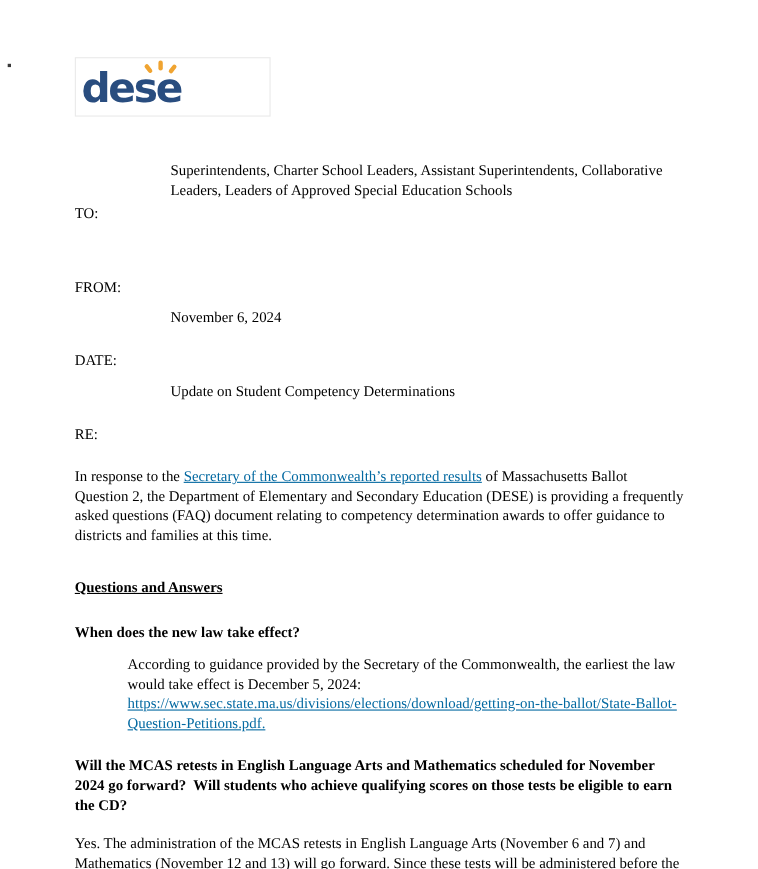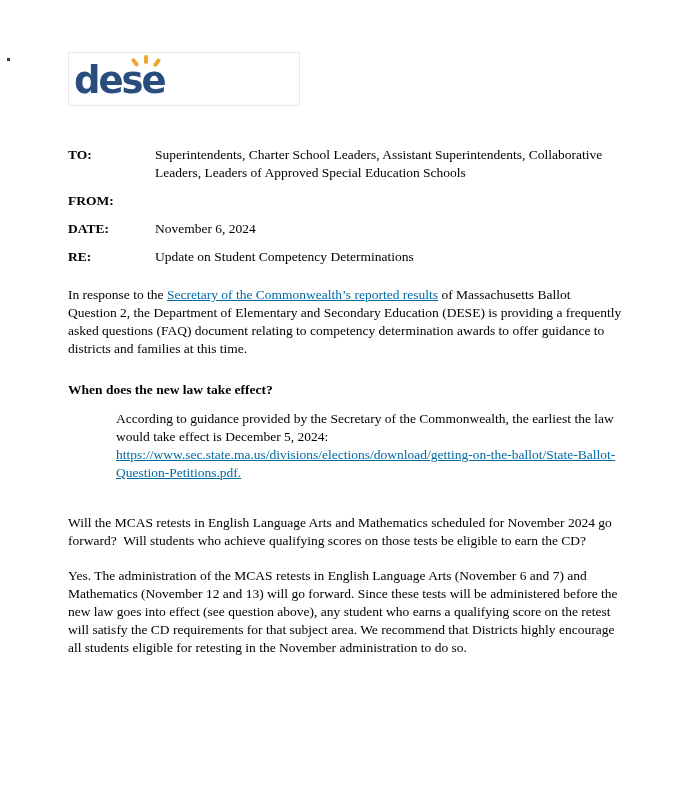--- a/index.html
+++ b/index.html
@@ -14,21 +14,21 @@
   }
   .speck {
     position: absolute;
     left: 7px; top: 58px;
     width: 3px; height: 3px;
     background: #3a3a3a;
   }
   
   .logo {
     margin: 52px 0 0 68px;
-    width: 232px;
+    width: 178px;
     height: 54px;
     box-sizing: border-box;
     border: 1px solid #e9e9e9;
     display: flex;
     padding: 3px 5px;
     background: #ffffff;
   }
   .wordmark-wrap {
     position: relative;
     flex: 0 0 auto;
@@ -67,38 +67,38 @@
   }
   
   .content {
     margin-left: 68px;
     width: 554px;
     font-size: 13.5px;
     line-height: 18px;
   }
   .memo { margin-top: 40px; }
   .mrow { display: flex; margin-bottom: 10px; }
-  .mlabel { flex: 0 0 87px; font-weight: bold; }
+  .mlabel { flex: 0 0 87px; font-weight: normal; margin-top: 39px; }
   .mvalue { flex: 1 1 auto; }
   p { margin: 0; }
   .intro { margin-top: 20px; }
   a.doclink {
     color: #0369a1;
     text-decoration: underline;
     cursor: pointer;
   }
   .qa-heading {
     margin: 29px 0 0 0;
     font-size: 13.5px;
     font-weight: bold;
     text-decoration: underline;
   }
   .q1 { margin-top: 23px; font-weight: bold; }
   .a1 { margin-top: 11px; overflow-wrap: break-word; margin-left: 48px; }
-  .q2 { margin-top: 32px; font-weight: normal; }
+  .q2 { margin-top: 20px; font-weight: bold; }
   .a2 { margin-top: 17px; }
 </style>
 </head>
 <body>
 
 <div class="page">
 
   <div class="speck"></div>
 
   <div class="logo">
@@ -127,20 +127,21 @@
         <div class="mvalue">November 6, 2024</div>
       </div>
       <div class="mrow">
         <div class="mlabel">RE:</div>
         <div class="mvalue">Update on Student Competency Determinations</div>
       </div>
     </div>
 
     <p class="intro"><span>In response to the </span><a class="doclink" href="#">Secretary of the Commonwealth’s reported results</a><span> of Massachusetts Ballot Question 2, the Department of Elementary and Secondary Education (DESE) is providing a frequently asked questions (FAQ) document relating to competency determination awards to offer guidance to districts and families at this time.</span></p>
 
+    <p class="qa-heading">Questions and Answers</p>
 
     <p class="q1">When does the new law take effect?</p>
 
     <p class="a1"><span>According to guidance provided by the Secretary of the Commonwealth, the earliest the law would take effect is December 5, 2024: </span><a class="doclink" href="#">https://www.sec.state.ma.us/divisions/elections/download/getting-on-the-ballot/State-Ballot-Question-Petitions.pdf.</a></p>
 
     <p class="q2">Will the MCAS retests in English Language Arts and Mathematics scheduled for November 2024 go forward?&nbsp; Will students who achieve qualifying scores on those tests be eligible to earn the CD?</p>
 
     <p class="a2">Yes. The administration of the MCAS retests in English Language Arts (November 6 and 7) and Mathematics (November 12 and 13) will go forward. Since these tests will be administered before the new law goes into effect (see question above), any student who earns a qualifying score on the retest will satisfy the CD requirements for that subject area. We recommend that Districts highly encourage all students eligible for retesting in the November administration to do so.</p>
 
   </div>

